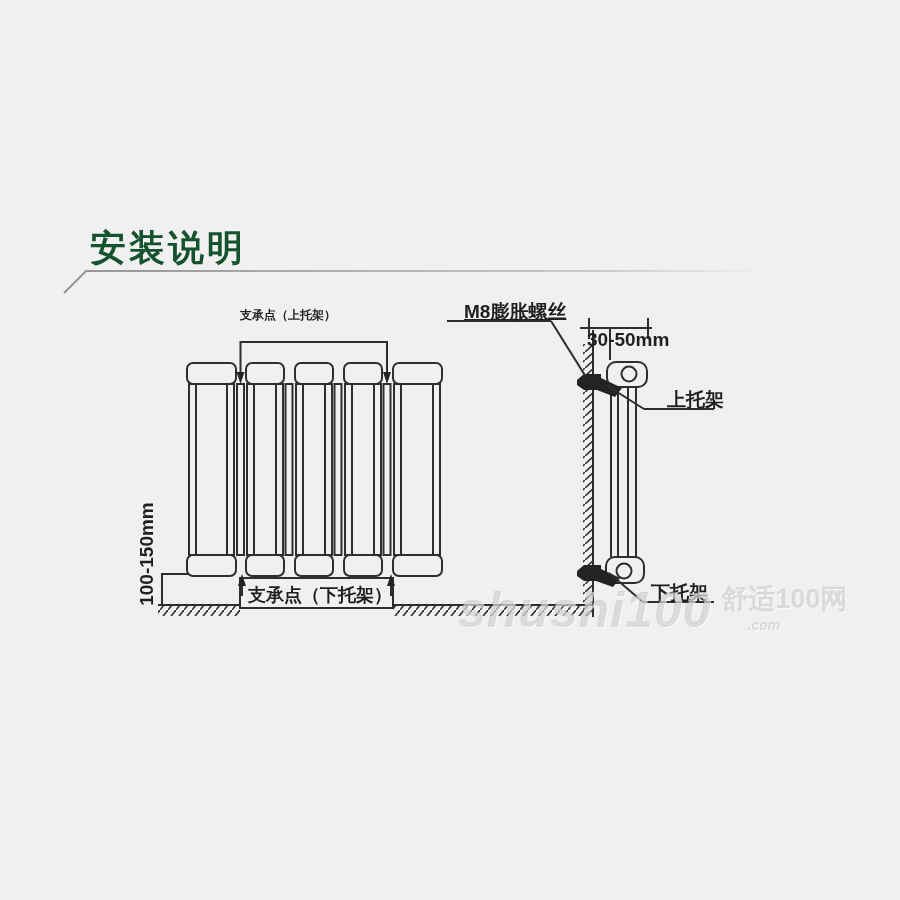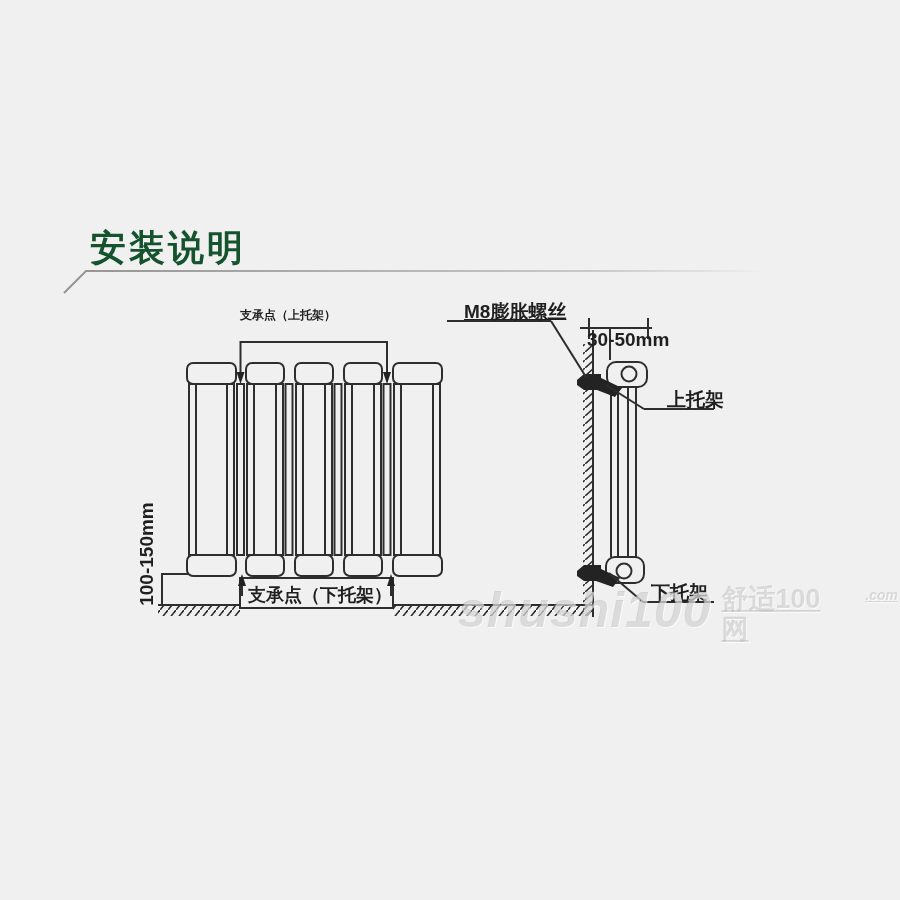--- a/index.html
+++ b/index.html
@@ -34,21 +34,21 @@
   .lbl-lower-bracket{left:651px;top:580px;font-size:19px;}
   .watermark{
     left:458px;top:584px;width:440px;
     display:flex;align-items:flex-start;gap:10px;
     color:rgba(150,150,150,0.30);
     text-shadow:1px 1px 0 rgba(255,255,255,0.65);
     font-style:italic;font-weight:bold;
     pointer-events:none;
   }
   .watermark .wm-brand{font-size:50px;line-height:52px;letter-spacing:1px;}
-  .watermark .wm-right{display:flex;flex-direction:row;align-items:flex-start;text-decoration:underline;}
+  .watermark .wm-right{display:flex;flex-direction:column;align-items:flex-start;}
   .watermark .wm-cjk{font-size:27px;line-height:30px;font-style:normal;}
   .watermark .wm-suffix{font-size:14px;line-height:22px;margin-left:26px;}
 </style>
 </head>
 <body>
 
 <svg id="linework" width="900" height="900" viewBox="0 0 900 900">
   <defs>
     <linearGradient id="ruleFade" x1="0" y1="0" x2="1" y2="0">
       <stop offset="0" stop-color="#949494"></stop>

